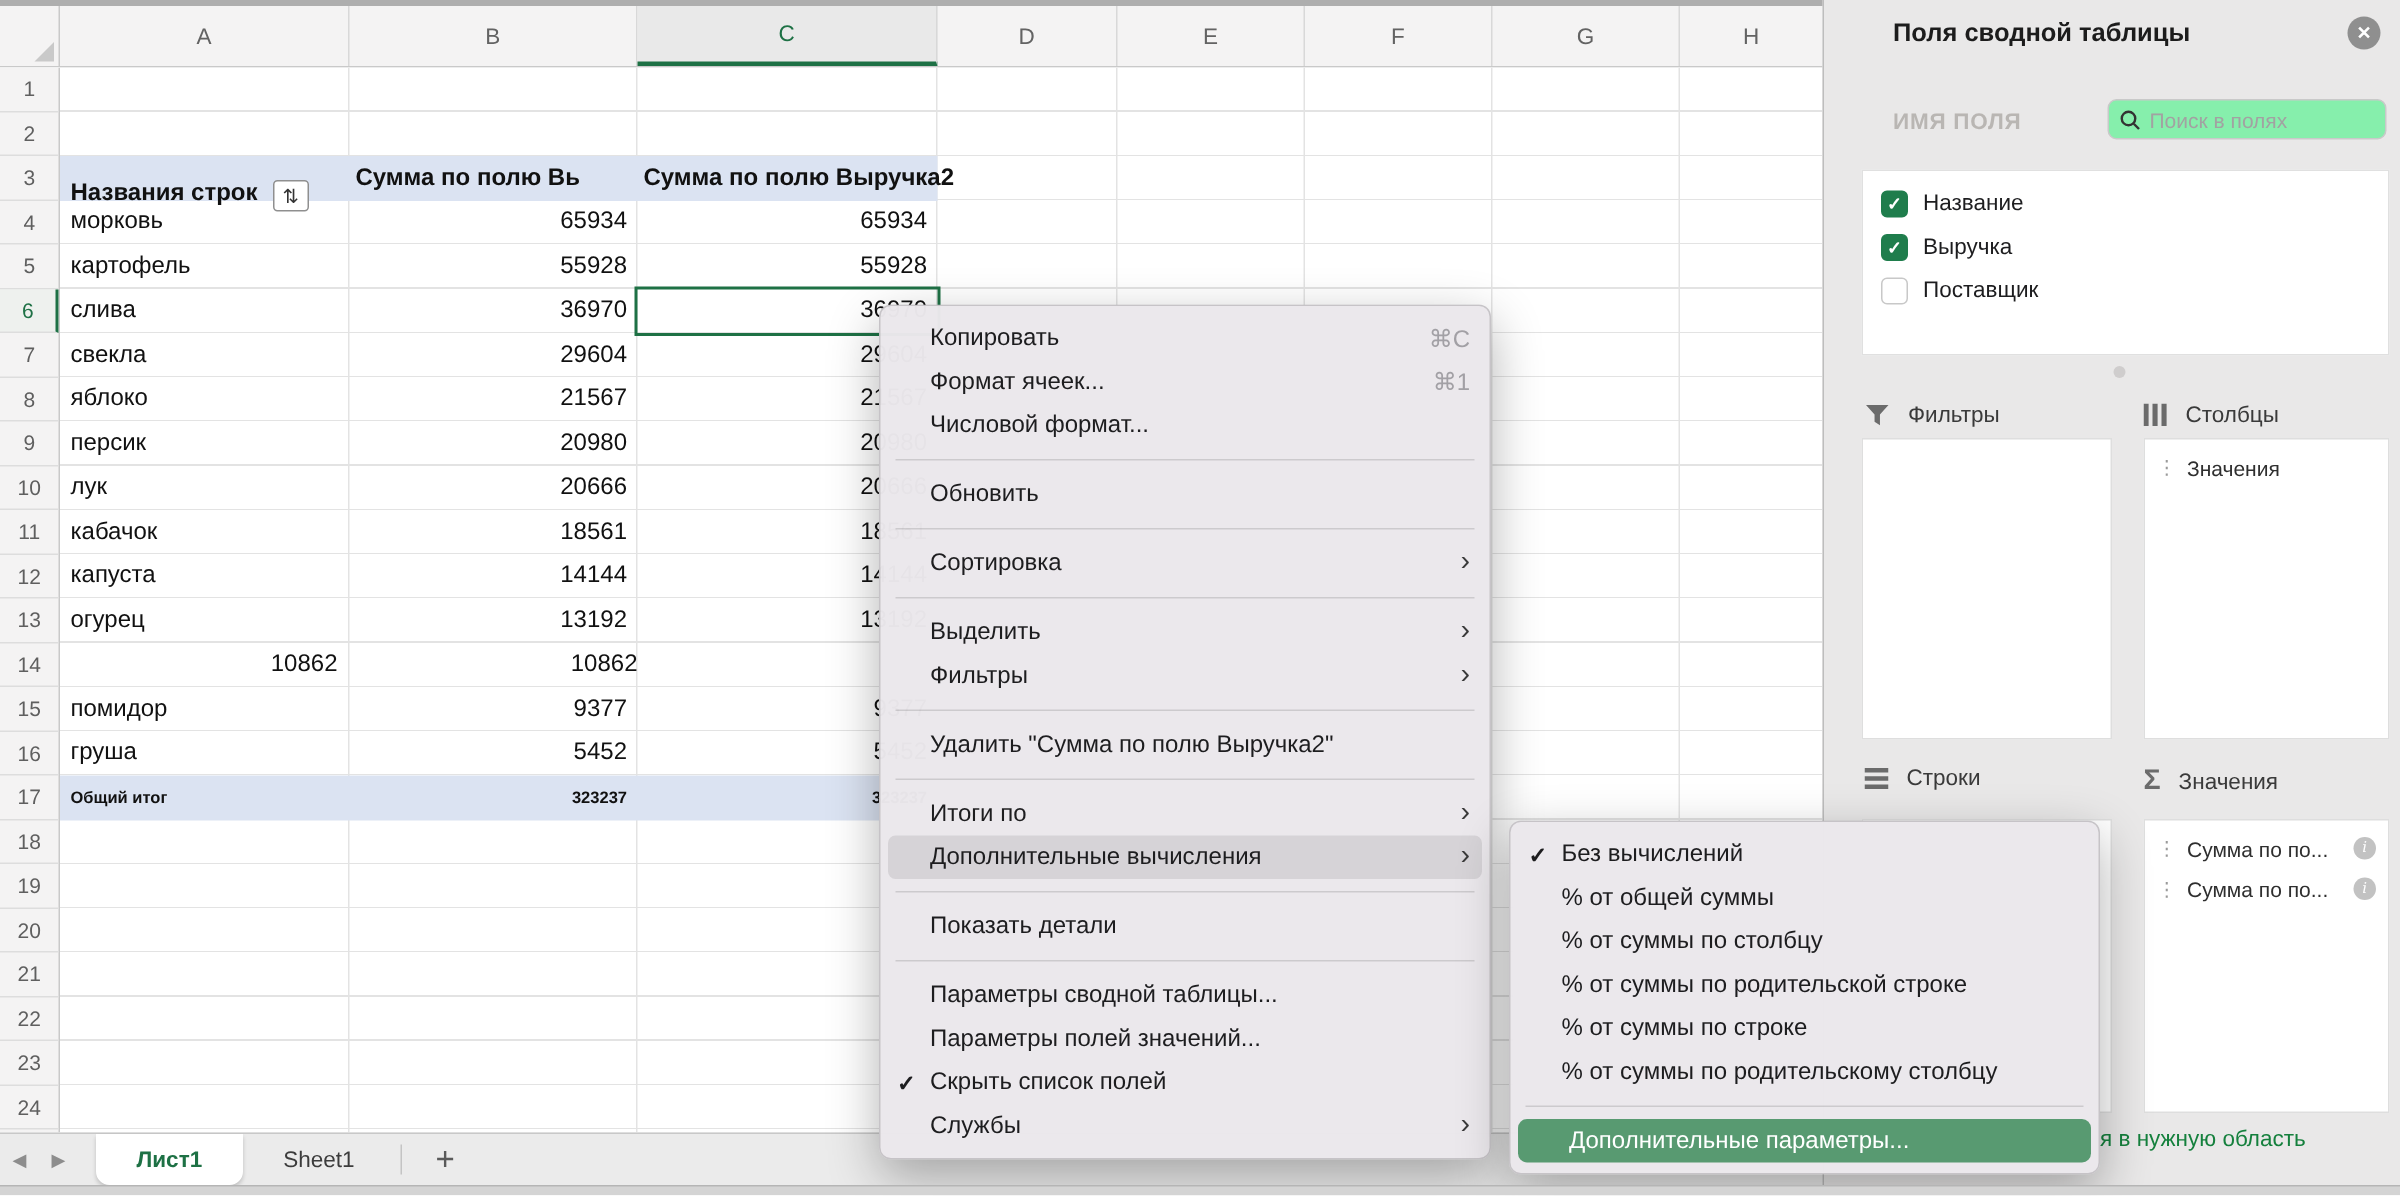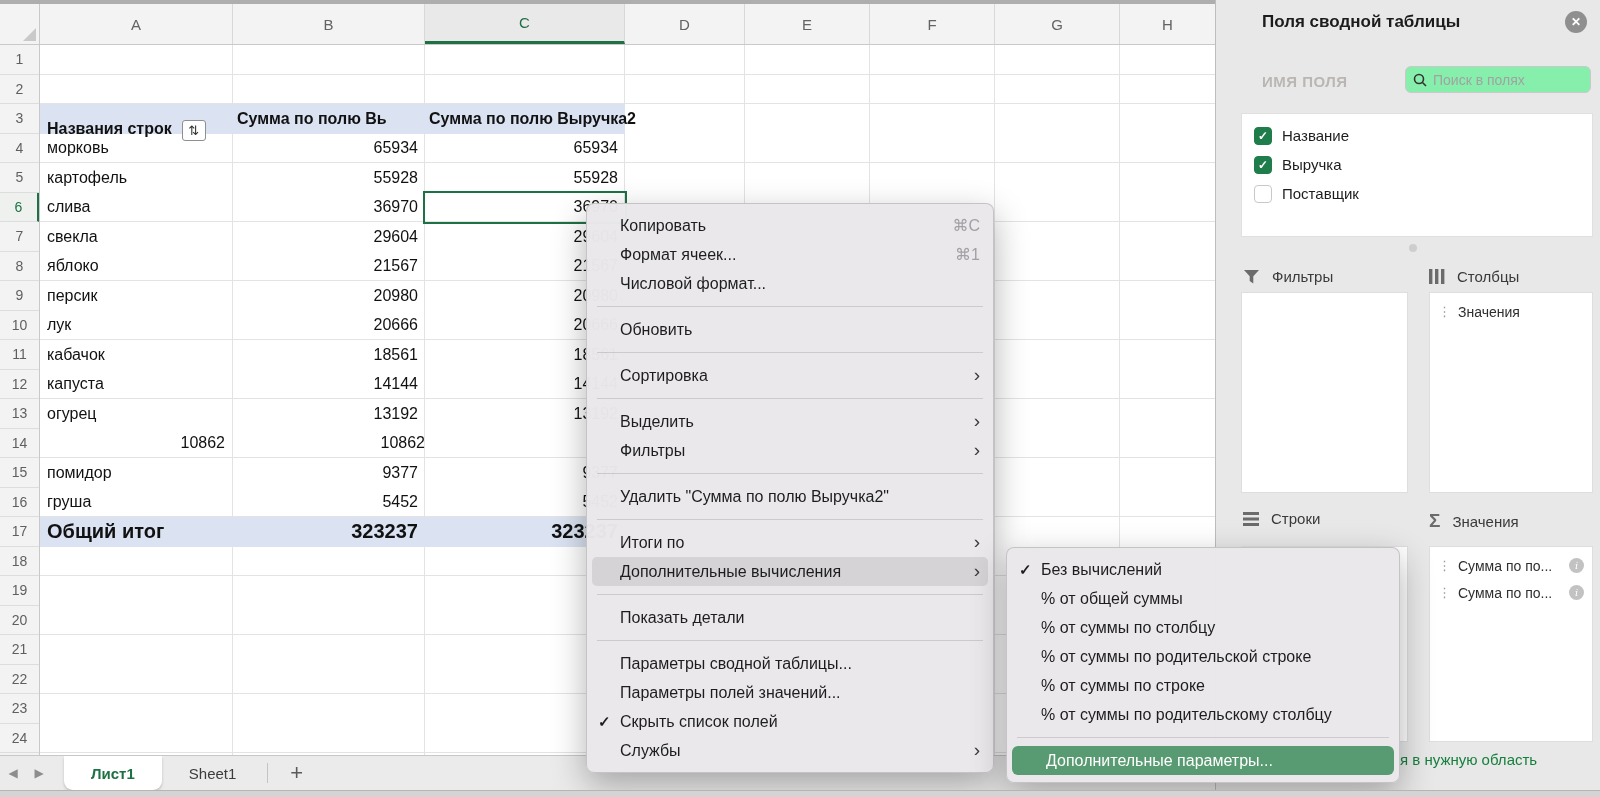--- a/index.html
+++ b/index.html
@@ -42,21 +42,21 @@
     border-radius:3px; display:flex; align-items:center; justify-content:center;
     font-size:13px; font-weight:400; color:#333; }
   .ph-b { width:192px; display:flex; align-items:center; padding-left:4px; white-space:nowrap; overflow:hidden; }
   .ph-c { width:200px; display:flex; align-items:center; padding-left:4px; white-space:nowrap; overflow:visible; }
   .pivot-rows { position:absolute; left:40px; top:88.5px; width:585px; display:flex; flex-direction:column; }
   .p-row { height:29.5px; flex:0 0 29.5px; display:flex; font-size:16px; color:#111; }
   .p-name { width:193px; display:flex; align-items:center; padding-left:7px; white-space:nowrap; }
   .p-v1 { width:192px; display:flex; align-items:center; justify-content:flex-end; padding-right:7px; }
   .p-v2 { width:200px; display:flex; align-items:center; justify-content:flex-end; padding-right:7px; }
   .pivot-total { position:absolute; left:40px; top:472px; width:585px; height:29.5px;
-    background:#dbe3f2; display:flex; font-weight:700; font-size:20px; color:#111; }
+    background:#dbe3f2; display:flex; font-weight:700; font-size:11px; color:#111; }
 
   
   .sel-cell { position:absolute; left:423px; top:145.5px; width:204px; height:33px;
     border:2.5px solid #1e7145; z-index:5; }
 
   
   .menu { position:absolute; background:rgba(235,232,236,0.98); border:1px solid rgba(0,0,0,0.16);
     border-radius:8px; box-shadow:0 12px 34px rgba(0,0,0,0.3); padding:7px 0; z-index:50; }
   .context-menu { left:586px; top:203px; width:408px; }
   .submenu { left:1006px; top:547px; width:394px; z-index:51; }

